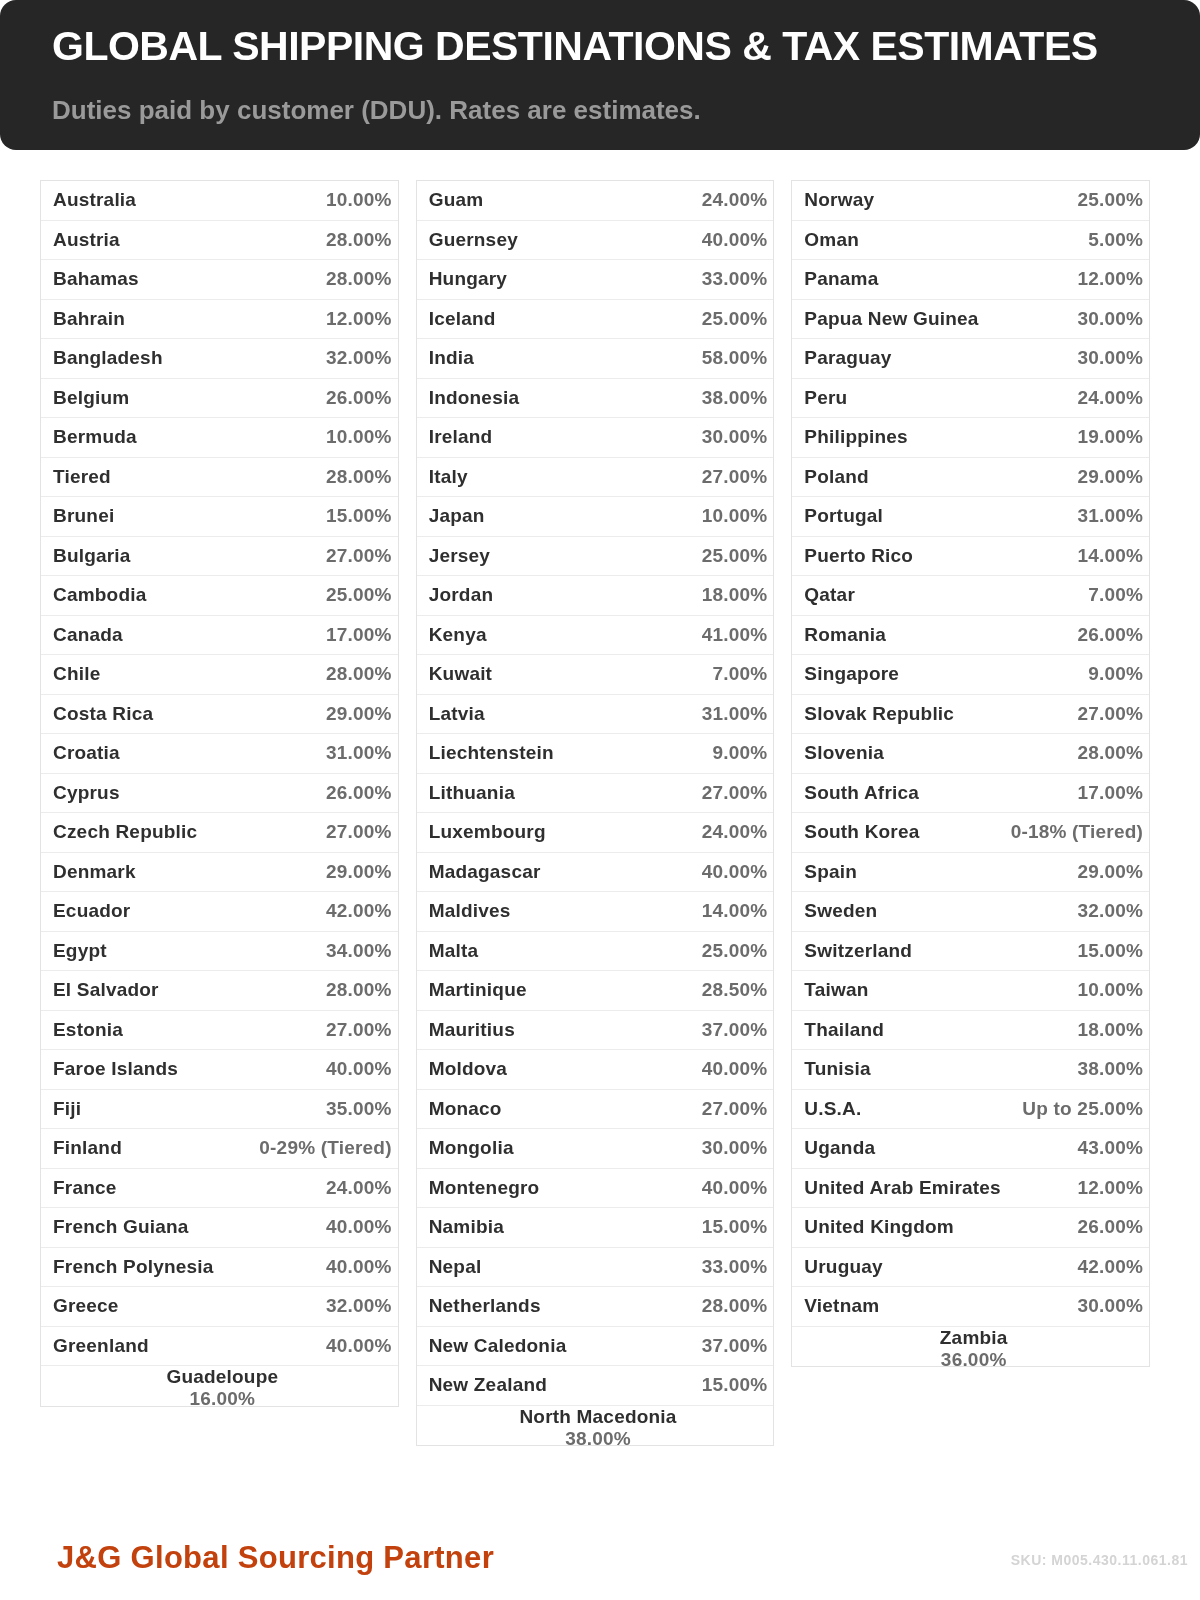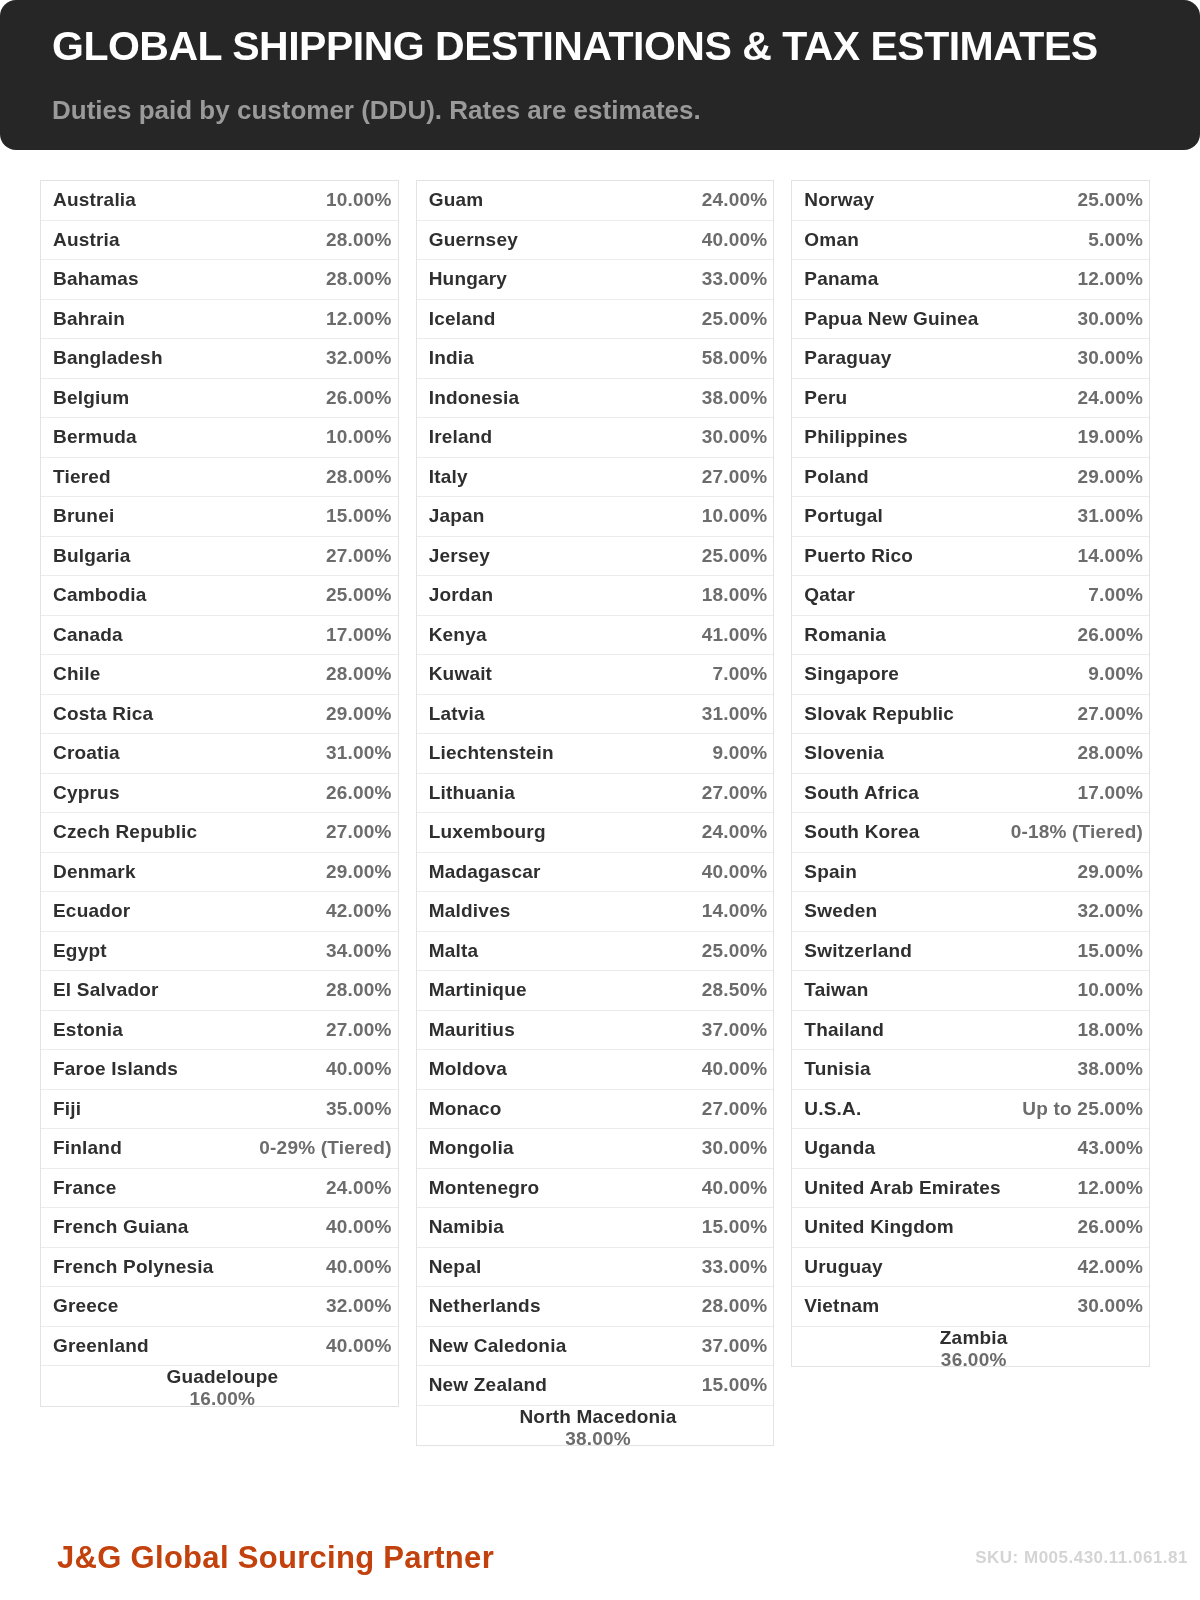--- a/index.html
+++ b/index.html
@@ -84,21 +84,21 @@
     font-size: 31px;
     font-weight: bold;
     color: #c2410c;
     letter-spacing: 0.3px;
     white-space: nowrap;
   }
   .sku {
     position: absolute;
     right: 12px;
     bottom: 32px;
-    font-size: 17px;
+    font-size: 14px;
     font-weight: bold;
     color: #d4d4d4;
     letter-spacing: 0.5px;
     white-space: nowrap;
     text-align: center;
   }
 </style>
 </head>
 <body>
 

